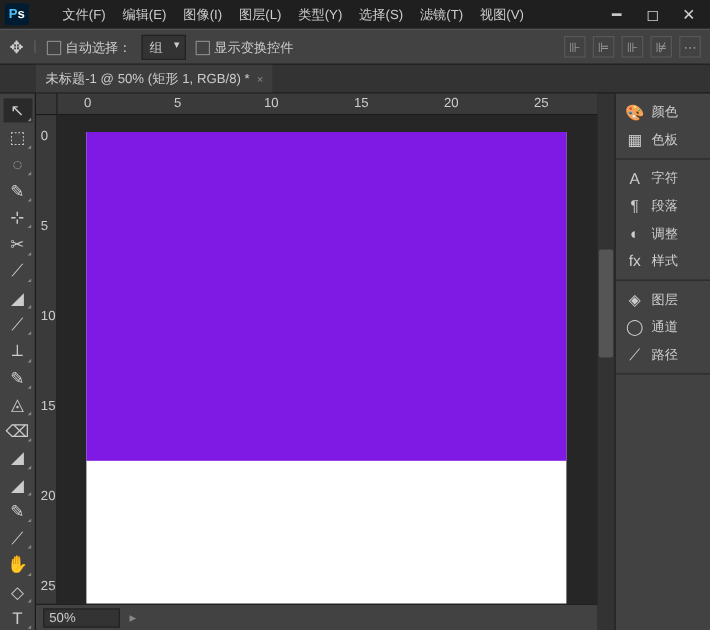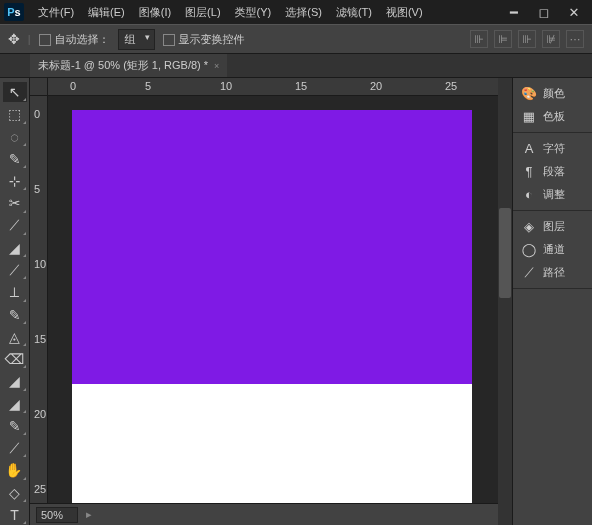--- a/index.html
+++ b/index.html
@@ -1,20 +1,20 @@
 <!DOCTYPE html>
 <html><head>
 <meta charset="utf-8">
 <style>
 *{margin:0;padding:0;box-sizing:border-box;font-family:"Microsoft YaHei",Arial,sans-serif;font-size:11px;color:#ccc;user-select:none}
 body{background:#2a2a2a;width:592px;height:525px;overflow:hidden}
 .titlebar{height:24px;background:#1f1f1f;display:flex;align-items:center;justify-content:space-between;padding:0 4px}
 .logo{width:20px;height:18px;background:#001c33;border-radius:2px;display:flex;align-items:center;justify-content:center;font-weight:bold;font-size:12px}
 .logo span:first-child{color:#4fc3f7}.logo span:last-child{color:#fff}
-.menubar{display:flex;gap:2px;margin-left:8px}
+.menubar{display:flex;gap:2px;margin-left:22px}
 .menubar div{padding:3px 6px;cursor:default}
 .winbtns{display:flex;gap:2px}
 .winbtn{width:28px;height:18px;display:flex;align-items:center;justify-content:center;font-size:13px}
 .optbar{height:30px;background:#424242;border-top:1px solid #555;border-bottom:1px solid #1a1a1a;display:flex;align-items:center;padding:0 8px;gap:8px}
 .tool-icon{font-size:14px}
 .chk{width:12px;height:12px;border:1px solid #888;display:inline-block;vertical-align:middle;margin-right:4px}
 .sel{background:#333;border:1px solid #222;padding:2px 18px 2px 6px;position:relative}
 .sel::after{content:"▾";position:absolute;right:4px;top:2px;font-size:9px}
 .align-icons{display:flex;gap:6px;margin-left:auto}
 .align-icons div{width:18px;height:18px;border:1px solid #666;display:flex;align-items:center;justify-content:center;opacity:0.6}
@@ -30,21 +30,21 @@
 .ruler-h{height:18px;background:#3a3a3a;border-bottom:1px solid #1a1a1a;margin-left:18px;position:relative;font-size:9px;color:#999}
 .ruler-h span{position:absolute;top:2px}
 .ruler-corner{position:absolute;left:0;top:0;width:18px;height:18px;background:#3a3a3a;border-right:1px solid #1a1a1a;border-bottom:1px solid #1a1a1a}
 .canvas-body{flex:1;display:flex}
 .ruler-v{width:18px;background:#3a3a3a;border-right:1px solid #1a1a1a;position:relative;font-size:9px;color:#999}
 .ruler-v span{position:absolute;left:4px}
 .viewport{flex:1;background:#262626;position:relative;overflow:hidden}
 .canvas{position:absolute;left:24px;top:14px;width:400px;height:395px;background:#fff}
 .shape{width:100%;height:274px;background:#7f1ae5}
 .statusbar{height:22px;background:#424242;border-top:1px solid #1a1a1a;display:flex;align-items:center;padding:0 6px;gap:8px;font-size:10px}
-.zoom-input{background:#333;border:1px solid #222;padding:1px 4px;width:42px}
+.zoom-input{background:#333;border:1px solid #222;padding:1px 4px;width:64px}
 .right-panels{width:80px;background:#424242;border-left:1px solid #1a1a1a;display:flex;flex-direction:column}
 .panel-group{border-bottom:1px solid #2a2a2a;padding:4px 0}
 .panel-item{display:flex;align-items:center;gap:6px;padding:4px 8px;font-size:11px;color:#bbb}
 .panel-item .picon{width:16px;height:14px;display:flex;align-items:center;justify-content:center;font-size:13px}
 .scrollthumb{position:absolute;right:1px;top:130px;width:12px;height:90px;background:#555;border-radius:2px}
 </style>
 </head>
 <body>
 
 <div class="titlebar">
@@ -169,20 +169,24 @@
           <span>字符</span>
         </div>
         <div class="panel-item">
           <div class="picon">¶</div>
           <span>段落</span>
         </div>
         <div class="panel-item">
           <div class="picon">◐</div>
           <span>调整</span>
         </div>
+        <div class="panel-item">
+          <div class="picon">fx</div>
+          <span>样式</span>
+        </div>
       </div>
       <div class="panel-group">
         <div class="panel-item">
           <div class="picon">◈</div>
           <span>图层</span>
         </div>
         <div class="panel-item">
           <div class="picon">◯</div>
           <span>通道</span>
         </div>

